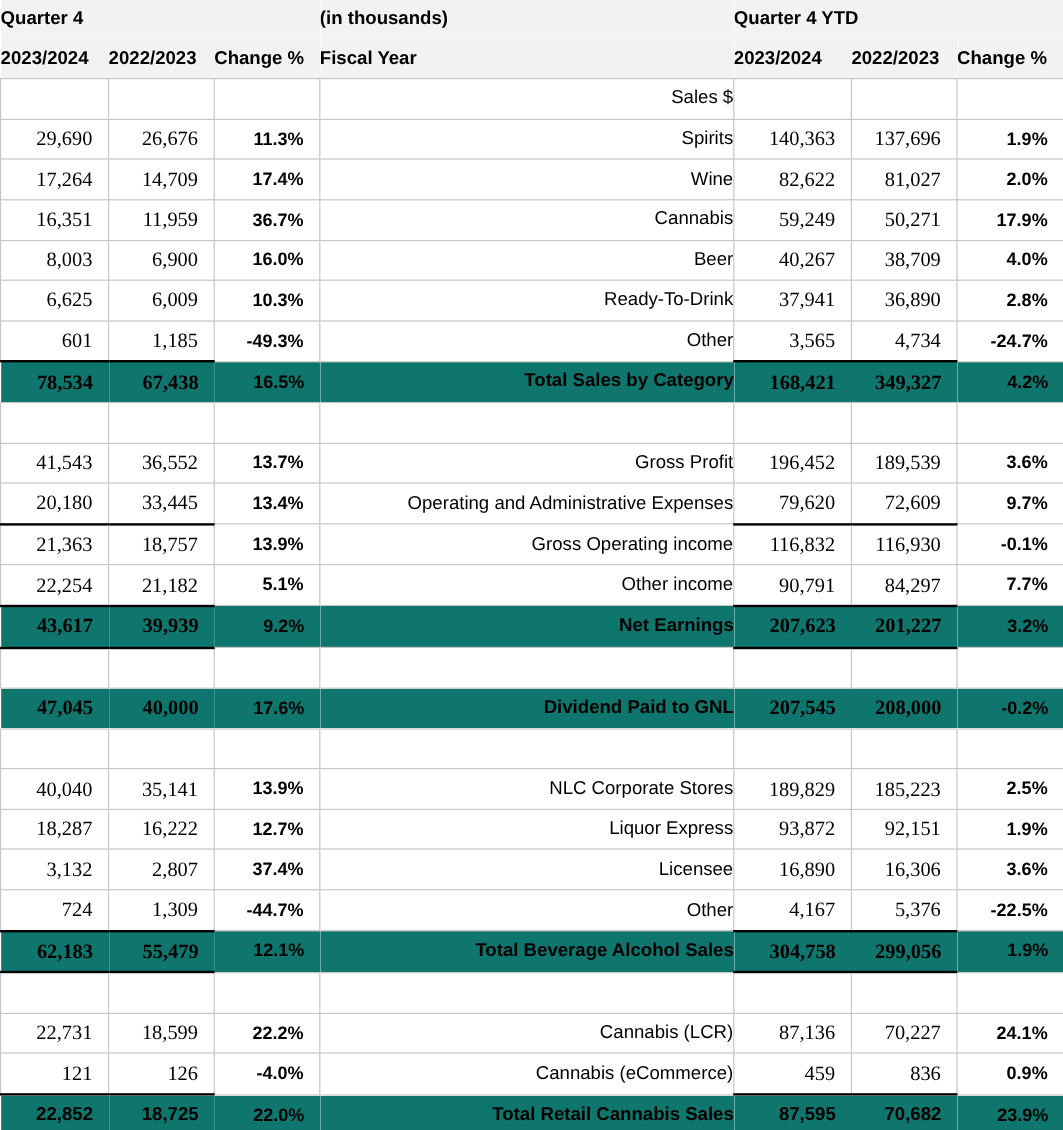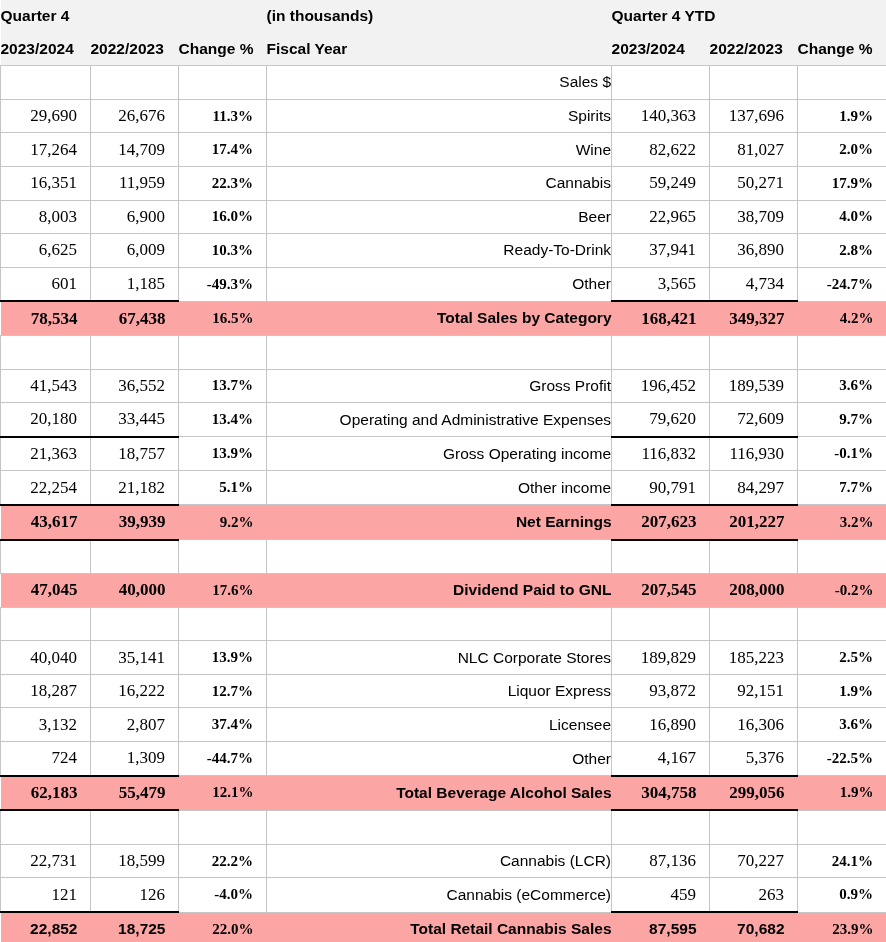--- a/index.html
+++ b/index.html
@@ -32,40 +32,39 @@
     padding-right: 13px;
     border: 1px solid #c6c6c6;
   }
   
   td.pct {
     font-size: 15px;
     font-weight: bold;
     text-align: right;
     padding-right: 13px;
     border: 1px solid #c6c6c6;
-    font-family: Liberation Serif, serif;
   }
   
   td.lbl {
     font-size: 15.5px;
     text-align: right;
     border: 1px solid #c6c6c6;
   }
   
   td.hdr {
     background: #f2f2f2;
     border-style: none;
     text-align: left;
     font-weight: bold;
     font-size: 15.5px;
   }
   td.hdr-note { font-weight: bold; }
   
   tr.row-total td {
-    background: #fca5a5;
+    background: #0f766e;
     font-weight: bold;
     border-left-style: hidden;
     border-right-style: hidden;
   }
   
   tr.row-sans td.num {
     font-family: "Liberation Sans", sans-serif;
     font-size: 15.5px;
   }
   
@@ -124,32 +123,32 @@
         <td class="num">14,709</td>
         <td class="pct">17.4%</td>
         <td class="lbl">Wine</td>
         <td class="num">82,622</td>
         <td class="num">81,027</td>
         <td class="pct">2.0%</td>
       </tr>
       <tr class="row-data">
         <td class="num">16,351</td>
         <td class="num">11,959</td>
-        <td class="pct">22.3%</td>
+        <td class="pct">36.7%</td>
         <td class="lbl">Cannabis</td>
         <td class="num">59,249</td>
         <td class="num">50,271</td>
         <td class="pct">17.9%</td>
       </tr>
       <tr class="row-data">
         <td class="num">8,003</td>
         <td class="num">6,900</td>
         <td class="pct">16.0%</td>
         <td class="lbl">Beer</td>
-        <td class="num">22,965</td>
+        <td class="num">40,267</td>
         <td class="num">38,709</td>
         <td class="pct">4.0%</td>
       </tr>
       <tr class="row-data">
         <td class="num">6,625</td>
         <td class="num">6,009</td>
         <td class="pct">10.3%</td>
         <td class="lbl">Ready-To-Drink</td>
         <td class="num">37,941</td>
         <td class="num">36,890</td>
@@ -316,21 +315,21 @@
         <td class="num">87,136</td>
         <td class="num">70,227</td>
         <td class="pct">24.1%</td>
       </tr>
       <tr class="row-data">
         <td class="num sumline">121</td>
         <td class="num sumline">126</td>
         <td class="pct">-4.0%</td>
         <td class="lbl">Cannabis (eCommerce)</td>
         <td class="num sumline">459</td>
-        <td class="num sumline">263</td>
+        <td class="num sumline">836</td>
         <td class="pct">0.9%</td>
       </tr>
       <tr class="row-total row-sans">
         <td class="num sumline">22,852</td>
         <td class="num sumline">18,725</td>
         <td class="pct">22.0%</td>
         <td class="lbl">Total Retail Cannabis Sales</td>
         <td class="num sumline">87,595</td>
         <td class="num sumline">70,682</td>
         <td class="pct">23.9%</td>

